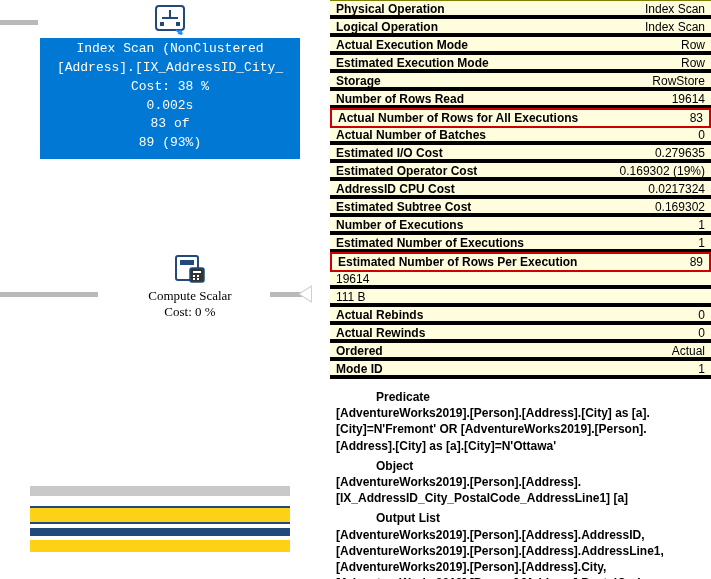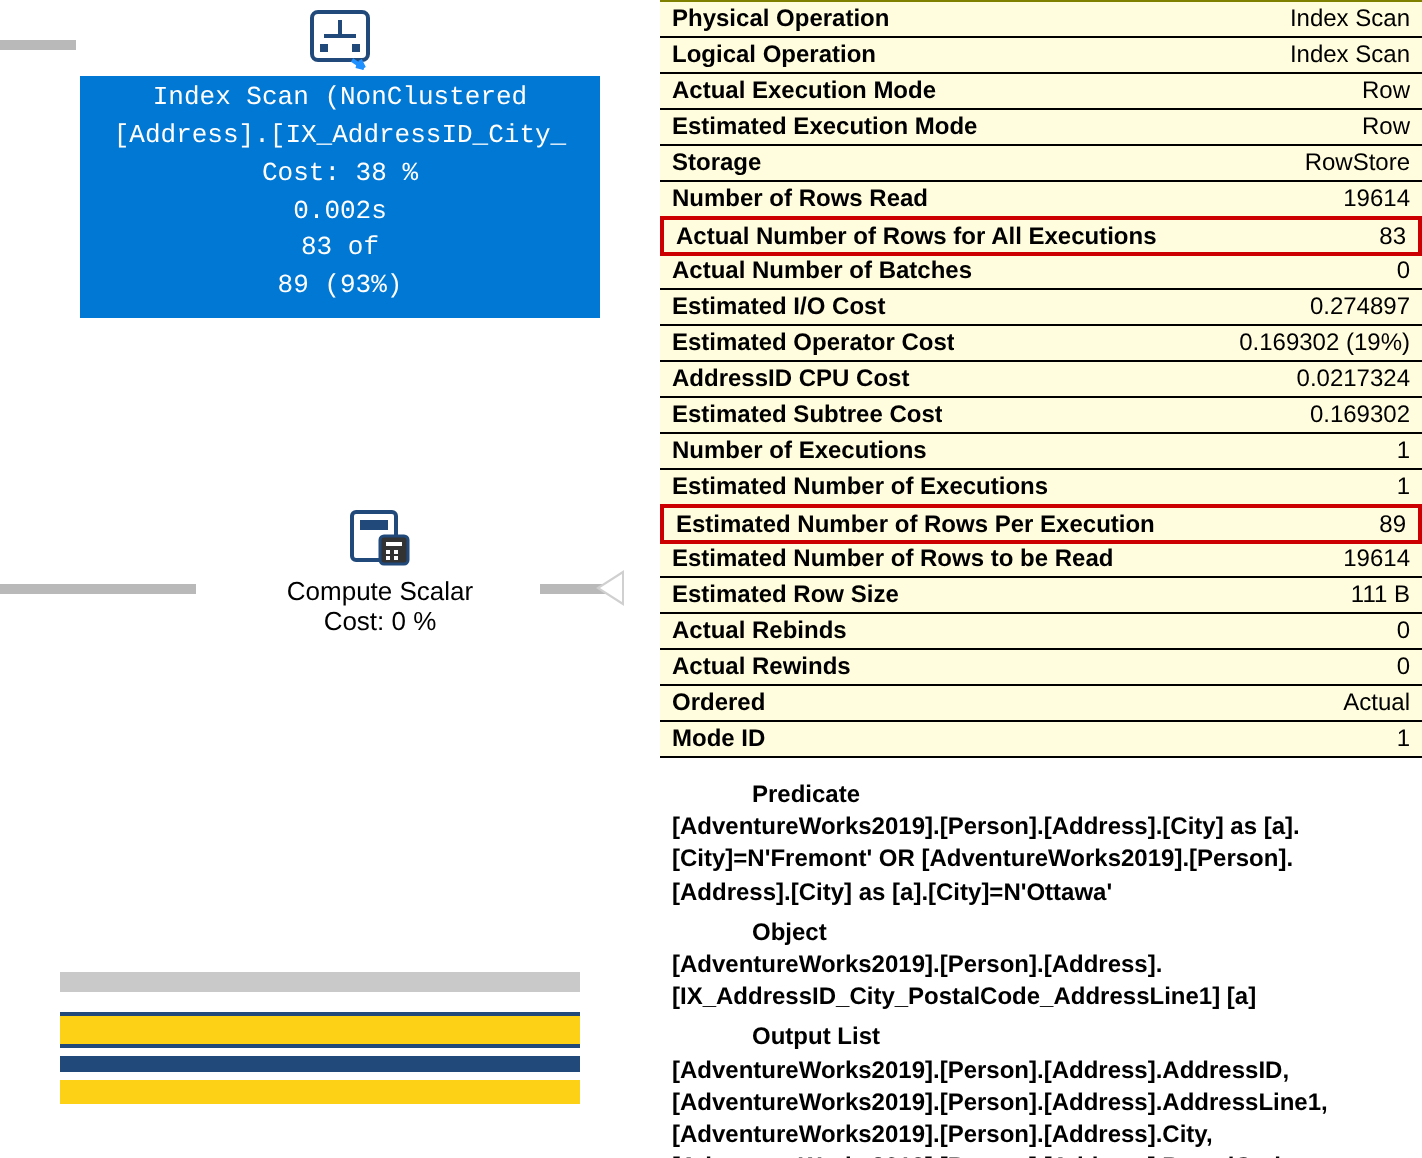--- a/index.html
+++ b/index.html
@@ -33,21 +33,21 @@
     color: #fff;
     font-family: "Consolas","Courier New",monospace;
     font-size: 13px;
     line-height: 1.45;
     padding: 2px 0 6px 0;
     width: 260px;
     margin: 0 auto;
   }
   .selected-box .line { white-space: nowrap; overflow: hidden; }
   .scalar-node {
-    font-family: Liberation Sans, sans-serif;
+    font-family: Liberation Serif, serif;
     font-size: 13px;
     color: #000;
     text-align: center;
   }
   .hbar {
     position: absolute;
     height: 5px;
     background: #b9b9b9;
   }
   .arrow-head {
@@ -81,21 +81,21 @@
     left: 330px;
     top: 0;
     width: 381px;
     background: #fffddd;
     border-top:1px solid #808000;
   }
   .prop-row {
     display: flex;
     justify-content: space-between;
     align-items: baseline;
-    border-bottom: 1px solid #000000;
+    border-bottom: 4px solid #000000;
     padding: 0 6px 0 6px;
     font-size: 12px;
     line-height: 17px;
     height: 18px;
   }
   .prop-row .k { font-weight: normal; color:#000; white-space: nowrap; overflow:hidden; text-overflow:clip; }
   .prop-row .v { color:#000; white-space: nowrap; }
   .prop-row.bold .k { font-weight: bold; }
   .prop-row.hl { border:2px solid #c00; margin:-1px 0; z-index:2; position:relative; height:20px; line-height:17px;}
   .tooltip-body { padding: 6px 6px 10px 6px; font-size:12px; line-height:1.35; color:#000; background:#fff;}
@@ -185,21 +185,21 @@
       <div class="prop-row bold hl">
         <span class="k">Actual Number of Rows for All Executions</span>
         <span class="v">83</span>
       </div>
       <div class="prop-row bold">
         <span class="k">Actual Number of Batches</span>
         <span class="v">0</span>
       </div>
       <div class="prop-row bold">
         <span class="k">Estimated I/O Cost</span>
-        <span class="v">0.274897</span>
+        <span class="v">0.279635</span>
       </div>
       <div class="prop-row bold">
         <span class="k">Estimated Operator Cost</span>
         <span class="v">0.169302 (19%)</span>
       </div>
       <div class="prop-row bold">
         <span class="k">AddressID CPU Cost</span>
         <span class="v">0.0217324</span>
       </div>
       <div class="prop-row bold">
@@ -212,25 +212,23 @@
       </div>
       <div class="prop-row bold">
         <span class="k">Estimated Number of Executions</span>
         <span class="v">1</span>
       </div>
       <div class="prop-row bold hl">
         <span class="k">Estimated Number of Rows Per Execution</span>
         <span class="v">89</span>
       </div>
       <div class="prop-row bold">
-        <span class="k">Estimated Number of Rows to be Read</span>
         <span class="v">19614</span>
       </div>
       <div class="prop-row bold">
-        <span class="k">Estimated Row Size</span>
         <span class="v">111 B</span>
       </div>
       <div class="prop-row bold">
         <span class="k">Actual Rebinds</span>
         <span class="v">0</span>
       </div>
       <div class="prop-row bold">
         <span class="k">Actual Rewinds</span>
         <span class="v">0</span>
       </div>

